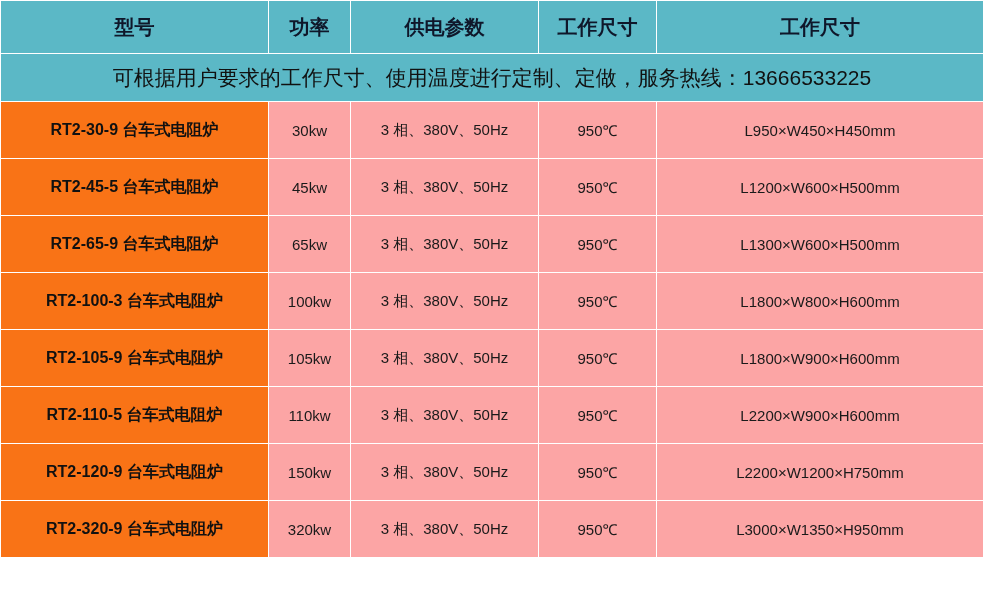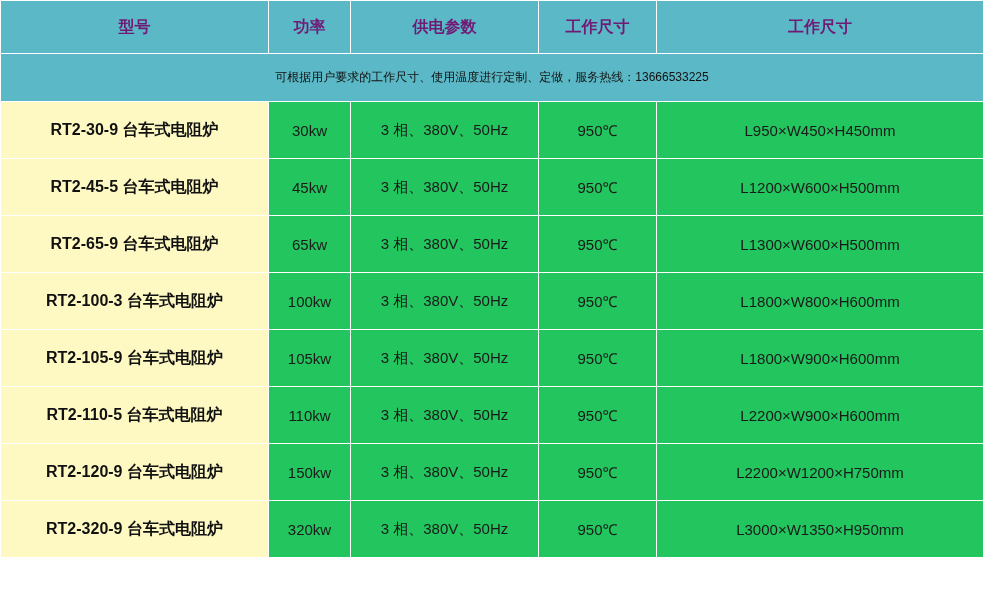--- a/index.html
+++ b/index.html
@@ -15,45 +15,45 @@
   }
   .spec-table {
     border-collapse: collapse;
     width: 983px;
     table-layout: fixed;
   }
   .spec-table td, .spec-table th {
     border: 1px solid #ffffff;
     text-align: center;
     vertical-align: middle;
-    color: #701a75;
-    font-size: 16px;
+    color: #0f172a;
+    font-size: 20px;
   }
   thead th {
     background: #5bb8c6;
     font-weight: bold;
     font-size: 17px;
     height: 50px;
     color: #111111;
   }
   tr.note-row td {
     background: #5bb8c6;
     height: 45px;
-    font-size: 12px;
+    font-size: 21px;
     color: #111111;
     font-weight: normal;
   }
   td.model-cell {
-    background: #fef9c3;
+    background: #f97316;
     font-weight: bold;
     font-size: 16px;
     color: #111111;
   }
   td.data-cell {
-    background: #22c55e;
+    background: #fca5a5;
     font-size: 15px;
     color: #1a1a1a;
     font-weight: normal;
   }
   tbody tr.data-row td {
     height: 54px;
   }
   
   col.c0 { width: 268px; }
   col.c1 { width: 82px; }

